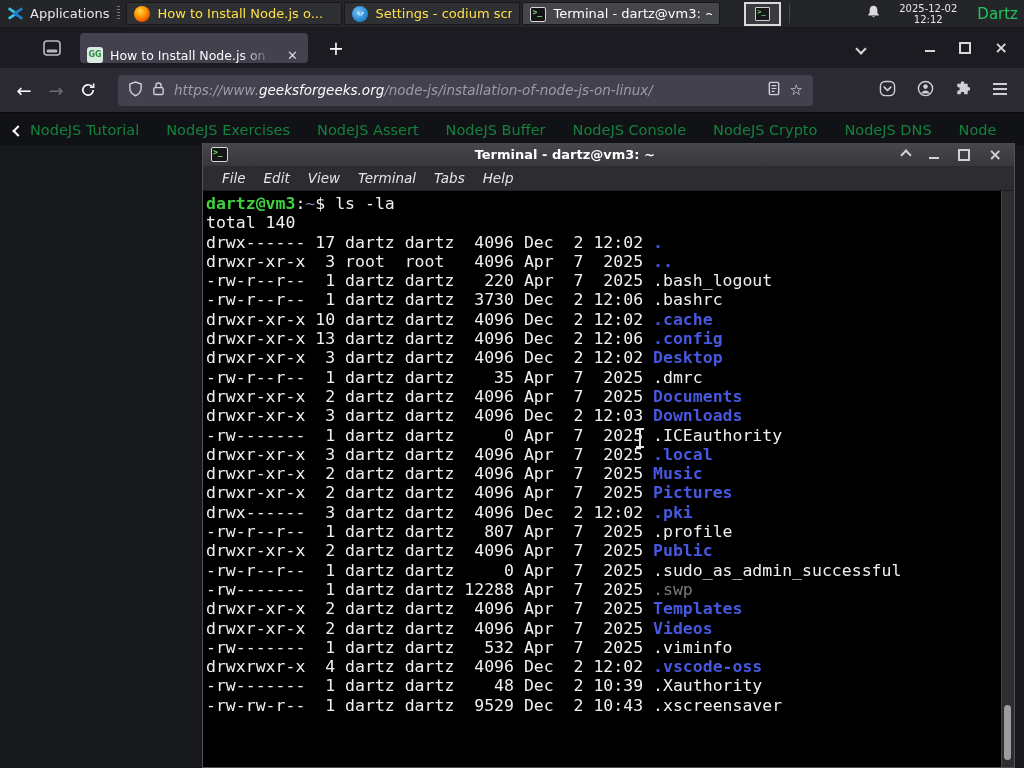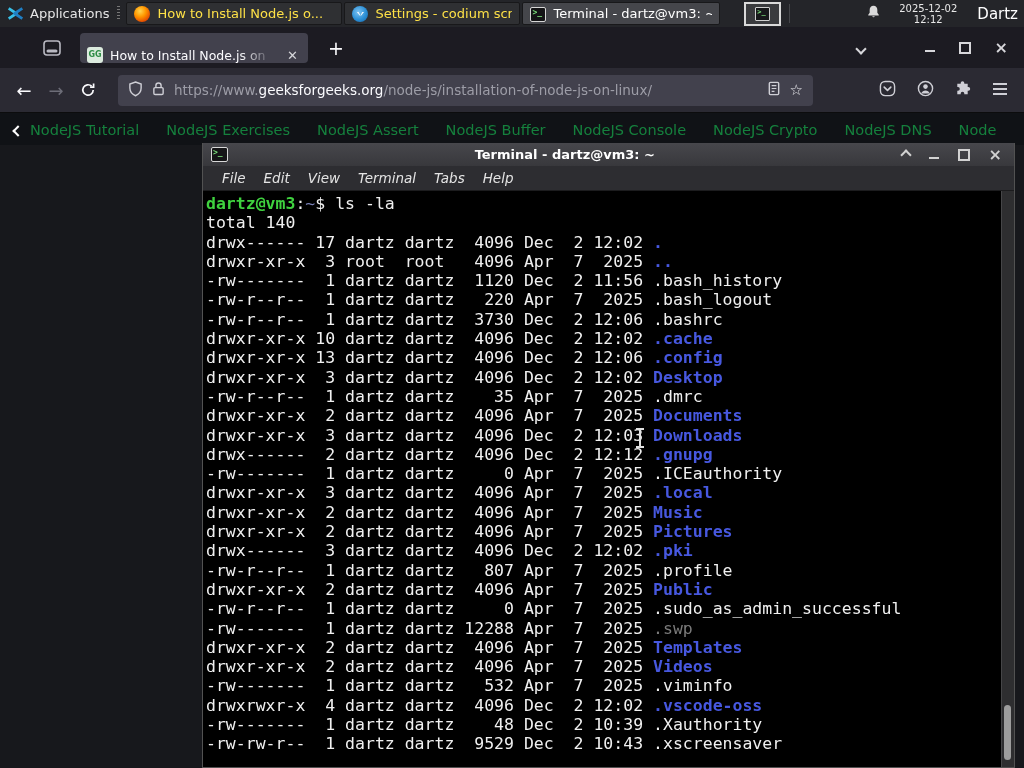--- a/index.html
+++ b/index.html
@@ -26,21 +26,21 @@
   [data-icon="codium"] .task-icon::after{content:"";position:absolute;left:4px;top:6px;width:8px;height:4px;background:#eaf4fb;clip-path:polygon(0 0,25% 0,50% 100%,75% 0,100% 0,60% 100%,40% 100%);}
   [data-icon="terminal"] .task-icon{background:#141416;border:1px solid #d6d6d6;border-radius:2px;width:14px;height:13px;margin-top:1px;}
   [data-icon="terminal"] .task-icon::after{content:">_";position:absolute;left:1px;top:0px;font:bold 8px "DejaVu Sans Mono",monospace;color:#7be07b;}
   .panel-spacer{flex:1;}
   .pager{align-self:center;width:33px;height:20px;border:2px solid #dadada;background:#3a3b3e;display:flex;align-items:center;justify-content:center;margin-right:2px;}
   .pager-mini{position:relative;width:13px;height:12px;background:#17181a;border:1px solid #cfcfcf;border-radius:1px;}
   .pager-mini::after{content:">_";position:absolute;left:1px;top:0;font:bold 7px "DejaVu Sans Mono",monospace;color:#7be07b;}
   .panel-sep{width:1px;background:#45464a;margin:4px 6px;}
   .bell{align-self:center;margin:0 10px 0 70px;}
   .clock{align-self:center;text-align:center;font-size:10px;line-height:11px;color:#e8e8e8;margin:0 8px;}
-  .panel-user{align-self:center;font-size:15px;color:#ffffff;margin:0 6px 0 12px;}
+  .panel-user{align-self:center;font-size:15px;color:#22c55e;margin:0 6px 0 12px;}
   
   .tabbar{height:41px;background:#1c1b22;display:flex;align-items:center;color:#fbfbfe;}
   .fxview{margin-left:38px;width:28px;height:28px;display:flex;align-items:center;justify-content:center;border-radius:4px;}
   .tab{width:214px;height:30px;margin-left:14px;background:#42414d;border-radius:4px;display:flex;align-items:flex-end;gap:7px;padding:0 7px;font-size:12.5px;}
   .favicon{width:16px;height:16px;border-radius:3px;background:#dcebdf;color:#2f8d46;font:bold 8px/16px "DejaVu Sans",sans-serif;text-align:center;flex:none;}
   .tab-title{flex:1;overflow:hidden;white-space:nowrap;-webkit-mask-image:linear-gradient(90deg,#000 78%,transparent 98%);mask-image:linear-gradient(90deg,#000 78%,transparent 98%);}
   .tab-close{color:#d7d7db;font-size:13px;line-height:13px;padding:1px 3px;border-radius:2px;}
   .newtab{font-size:19px;font-weight:400;color:#fbfbfe;margin-left:12px;padding:0 8px;}
   .tab-spacer{flex:1;}
   .chev{display:inline-block;width:6px;height:6px;border:solid currentColor;border-width:0 2px 2px 0;}
@@ -50,21 +50,21 @@
   .chev.right{transform:rotate(-45deg);}
   .alltabs{color:#d7d7db;margin-right:56px;padding:4px;}
   .winctl{display:flex;align-items:center;gap:24px;margin-right:16px;color:#d7d7db;}
   .minbar{display:inline-block;width:10px;height:2px;background:currentColor;margin-top:7px;}
   .maxbox{display:inline-block;width:8px;height:8px;border:2px solid currentColor;}
   .xglyph{font-size:16px;line-height:14px;font-weight:bold;}
   .toolbar{height:44px;background:#2b2a33;display:flex;align-items:center;border-bottom:1px solid #0c0c0d;color:#fbfbfe;}
   .navbtn{width:32px;height:30px;display:flex;align-items:center;justify-content:center;font-size:18px;border-radius:4px;flex:none;}
   .navbtn.back{margin-left:8px;}
   .navbtn.fwd{color:#6d6d78;}
-  .urlbar{flex:1;height:31px;background:#42414d;border-radius:4px;margin:0 14px 0 14px;display:flex;align-items:center;gap:9px;padding:0 10px;font-size:13.5px;min-width:0;}
+  .urlbar{flex:1;height:31px;background:#42414d;border-radius:4px;margin:0 14px 0 14px;display:flex;align-items:center;gap:9px;padding:0 10px;font-size:13.5px;min-width:0;font-style:italic;}
   .url-text{flex:1;white-space:nowrap;overflow:hidden;color:#9d9da7;}
   .url-text .domain{color:#fbfbfe;}
   .urlbar .ricon{flex:none;}
   .star{font-size:15px;color:#e3e3e8;}
   .toolbar-right{display:flex;align-items:center;gap:21px;margin:0 16px 0 52px;}
   
   .gnav{height:33px;background:#101216;display:flex;align-items:center;color:#15803d;font-size:14.5px;border-bottom:1px solid #000;}
   .gnav .chevwrap{padding:0 8px 0 14px;color:#fff;}
   .gnav-item{margin-right:27px;white-space:nowrap;}
   .gnav-item:first-of-type{font-weight:bold;}
@@ -249,30 +249,28 @@
       <span class="tmenu-item">View</span>
       <span class="tmenu-item">Terminal</span>
       <span class="tmenu-item">Tabs</span>
       <span class="tmenu-item">Help</span>
   </div>
   <div class="tbody">
     <div class="tline"><span class="p-user">dartz@vm3</span><span>:</span><span class="p-path">~</span><span>$ </span><span>ls -la</span></div>
     <div class="tline">total 140</div>
     <div class="tline" data-type="dir"><span class="meta">drwx------ 17 dartz dartz  4096 Dec  2 12:02 </span><span class="fname">.</span></div>
       <div class="tline" data-type="dir"><span class="meta">drwxr-xr-x  3 root  root   4096 Apr  7  2025 </span><span class="fname">..</span></div>
-      <div class="tline" data-type="file"><span class="meta">-rw-------  1 dartz dartz  1120 Dec  2 11:56 </span><span class="fname">.bash_history</span></div>
       <div class="tline" data-type="file"><span class="meta">-rw-r--r--  1 dartz dartz   220 Apr  7  2025 </span><span class="fname">.bash_logout</span></div>
       <div class="tline" data-type="file"><span class="meta">-rw-r--r--  1 dartz dartz  3730 Dec  2 12:06 </span><span class="fname">.bashrc</span></div>
       <div class="tline" data-type="dir"><span class="meta">drwxr-xr-x 10 dartz dartz  4096 Dec  2 12:02 </span><span class="fname">.cache</span></div>
       <div class="tline" data-type="dir"><span class="meta">drwxr-xr-x 13 dartz dartz  4096 Dec  2 12:06 </span><span class="fname">.config</span></div>
       <div class="tline" data-type="dir"><span class="meta">drwxr-xr-x  3 dartz dartz  4096 Dec  2 12:02 </span><span class="fname">Desktop</span></div>
       <div class="tline" data-type="file"><span class="meta">-rw-r--r--  1 dartz dartz    35 Apr  7  2025 </span><span class="fname">.dmrc</span></div>
       <div class="tline" data-type="dir"><span class="meta">drwxr-xr-x  2 dartz dartz  4096 Apr  7  2025 </span><span class="fname">Documents</span></div>
       <div class="tline" data-type="dir"><span class="meta">drwxr-xr-x  3 dartz dartz  4096 Dec  2 12:03 </span><span class="fname">Downloads</span></div>
-      <div class="tline" data-type="dir"><span class="meta">drwx------  2 dartz dartz  4096 Dec  2 12:12 </span><span class="fname">.gnupg</span></div>
       <div class="tline" data-type="file"><span class="meta">-rw-------  1 dartz dartz     0 Apr  7  2025 </span><span class="fname">.ICEauthority</span></div>
       <div class="tline" data-type="dir"><span class="meta">drwxr-xr-x  3 dartz dartz  4096 Apr  7  2025 </span><span class="fname">.local</span></div>
       <div class="tline" data-type="dir"><span class="meta">drwxr-xr-x  2 dartz dartz  4096 Apr  7  2025 </span><span class="fname">Music</span></div>
       <div class="tline" data-type="dir"><span class="meta">drwxr-xr-x  2 dartz dartz  4096 Apr  7  2025 </span><span class="fname">Pictures</span></div>
       <div class="tline" data-type="dir"><span class="meta">drwx------  3 dartz dartz  4096 Dec  2 12:02 </span><span class="fname">.pki</span></div>
       <div class="tline" data-type="file"><span class="meta">-rw-r--r--  1 dartz dartz   807 Apr  7  2025 </span><span class="fname">.profile</span></div>
       <div class="tline" data-type="dir"><span class="meta">drwxr-xr-x  2 dartz dartz  4096 Apr  7  2025 </span><span class="fname">Public</span></div>
       <div class="tline" data-type="file"><span class="meta">-rw-r--r--  1 dartz dartz     0 Apr  7  2025 </span><span class="fname">.sudo_as_admin_successful</span></div>
       <div class="tline" data-type="dim"><span class="meta">-rw-------  1 dartz dartz 12288 Apr  7  2025 </span><span class="fname">.swp</span></div>
       <div class="tline" data-type="dir"><span class="meta">drwxr-xr-x  2 dartz dartz  4096 Apr  7  2025 </span><span class="fname">Templates</span></div>

